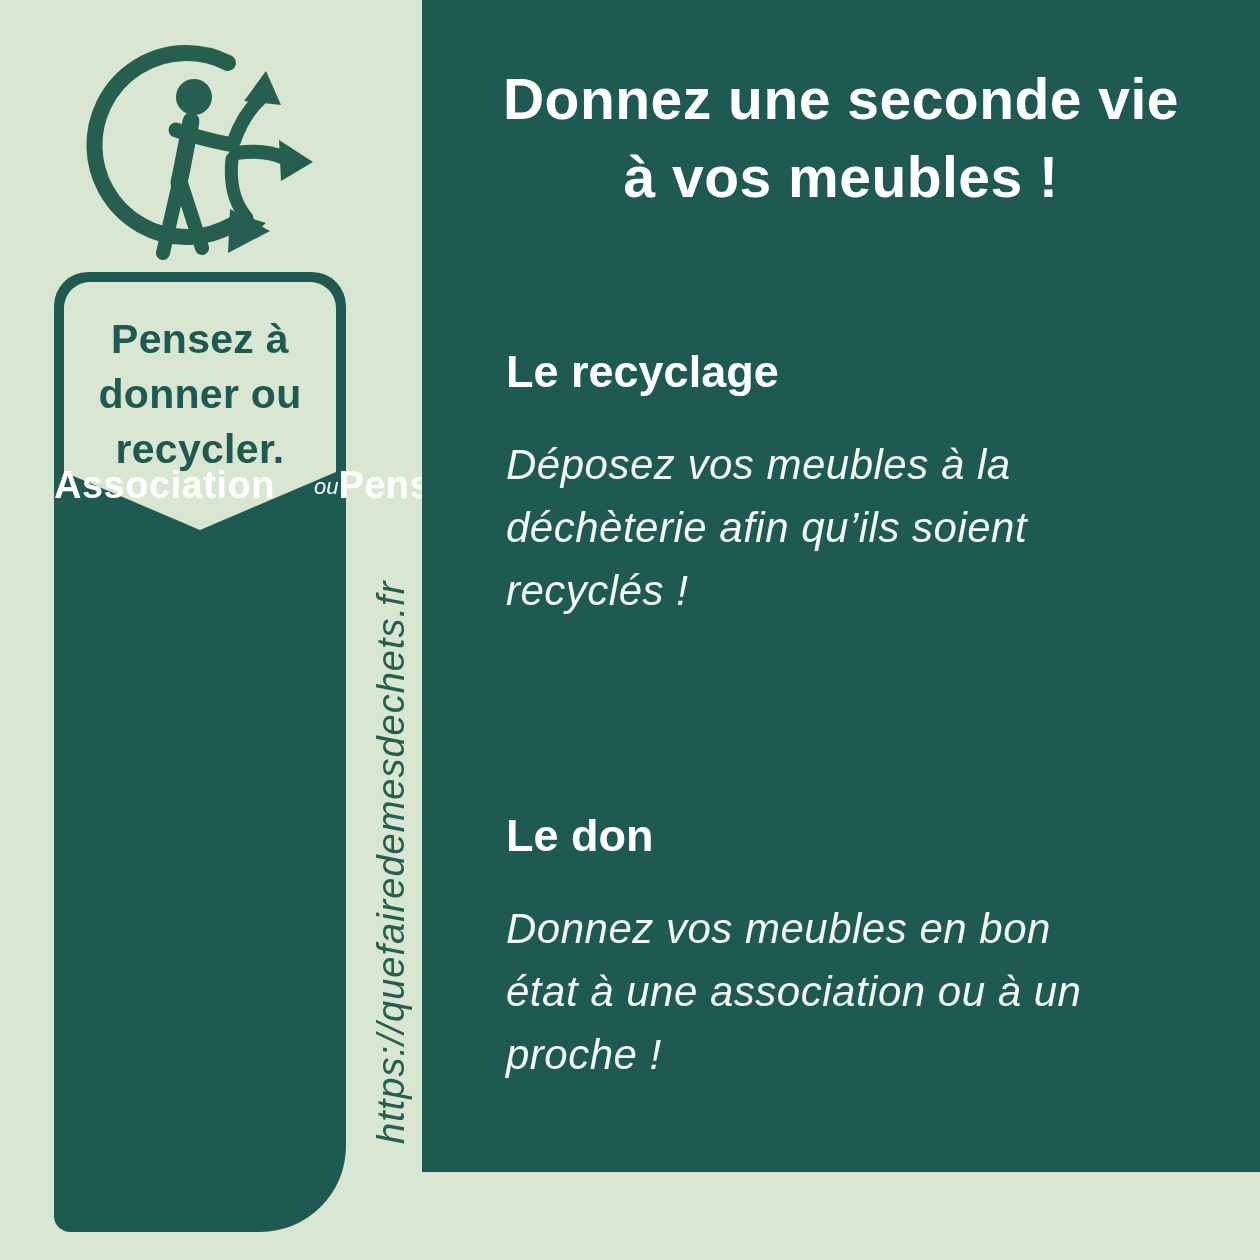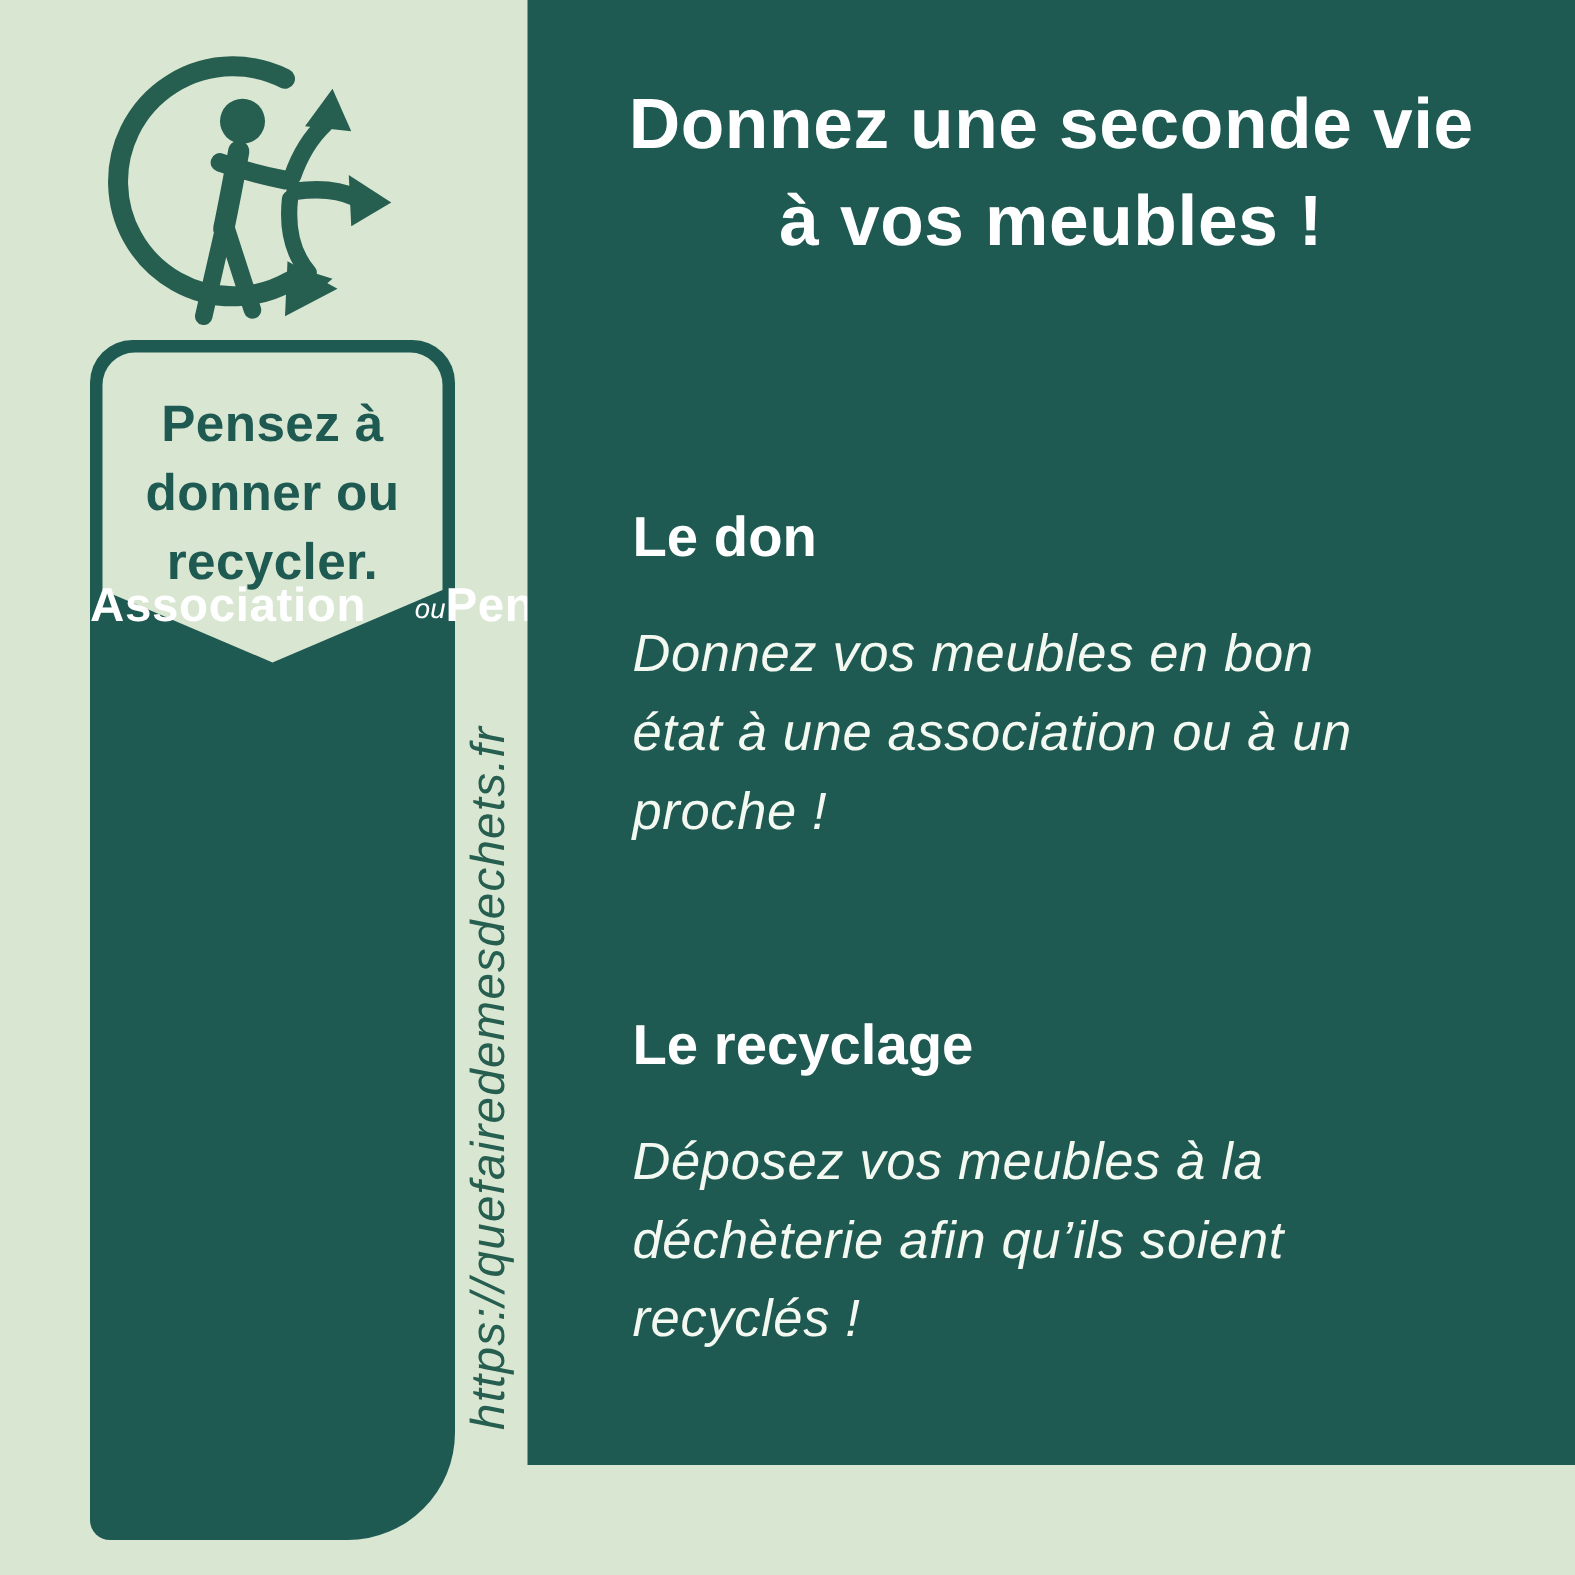--- a/index.html
+++ b/index.html
@@ -25,21 +25,21 @@
   }
   .section-heading.first{margin-top:190px;}
   .section-heading.second{margin-top:132px;}
   .section-body{
     margin:38px 0 0;color:#F3F8F1;font-style:italic;
     font-size:42px;line-height:63px;white-space:pre-line;letter-spacing:.5px;
   }
   
   .triman{position:absolute;left:82px;top:40px;width:240px;height:232px;}
   .tag{
-    position:absolute;left:72px;top:272px;width:292px;height:960px;
+    position:absolute;left:54px;top:272px;width:292px;height:960px;
     background:#1E5A52;border-radius:34px 34px 86px 16px;text-decoration:underline;
   }
   .pennant{
     position:absolute;left:10px;top:10px;width:272px;height:190px;
     background:#D9E7D2;border-radius:26px 26px 0 0;
   }
   .pennant::after{
     content:"";position:absolute;top:190px;left:0;width:0;height:0;
     border-left:136px solid transparent;border-right:136px solid transparent;
     border-top:58px solid #D9E7D2;
@@ -152,27 +152,27 @@
     </div>
   </div>
 
   <div class="url-vertical">https://quefairedemesdechets.fr</div>
 
   <div class="right-panel">
     <h1 class="main-title">Donnez une seconde vie
 à vos meubles !</h1>
 
     <div class="section">
+      <h2 class="section-heading second">Le recyclage</h2>
+      <p class="section-body">Déposez vos meubles à la
+déchèterie afin qu’ils soient
+recyclés !</p>
+    </div>
+
+    <div class="section">
       <h2 class="section-heading first">Le don</h2>
       <p class="section-body">Donnez vos meubles en bon
 état à une association ou à un
 proche !</p>
-    </div>
-
-    <div class="section">
-      <h2 class="section-heading second">Le recyclage</h2>
-      <p class="section-body">Déposez vos meubles à la
-déchèterie afin qu’ils soient
-recyclés !</p>
     </div>
   </div>
 
 </div>
 
 </body></html>

